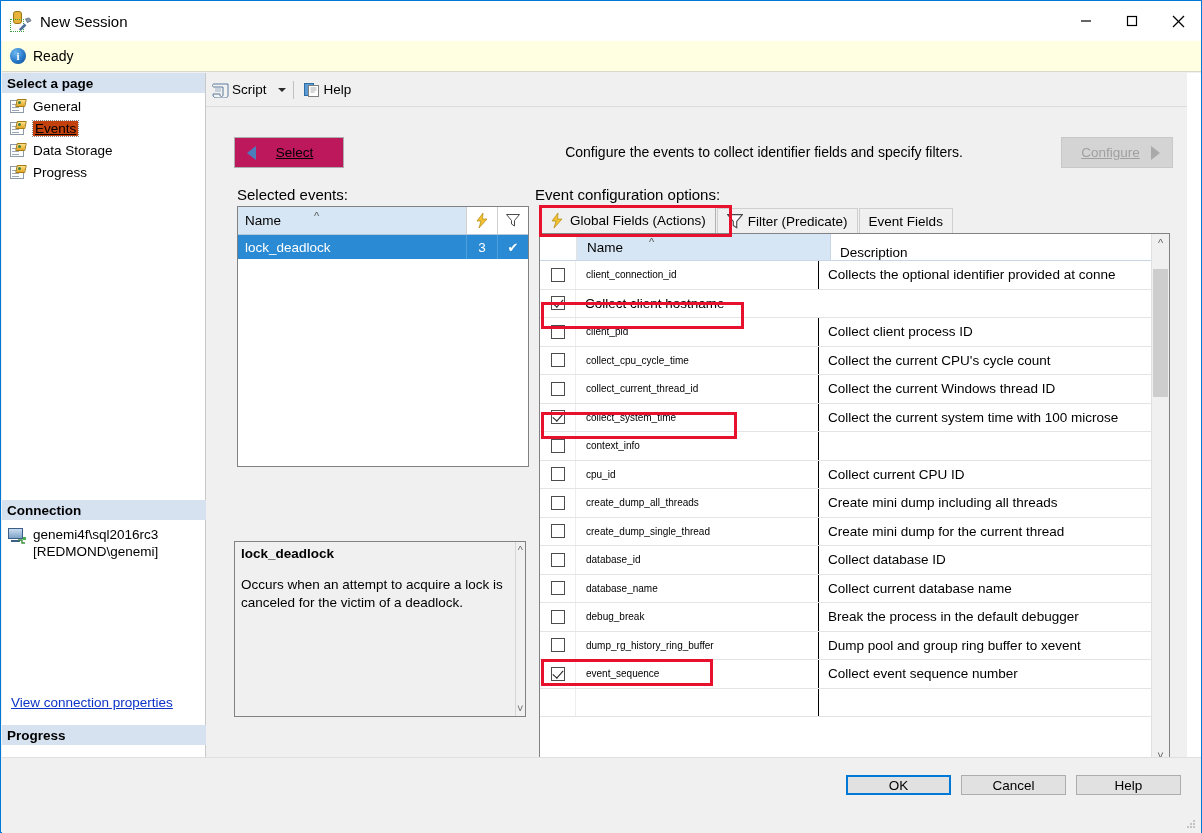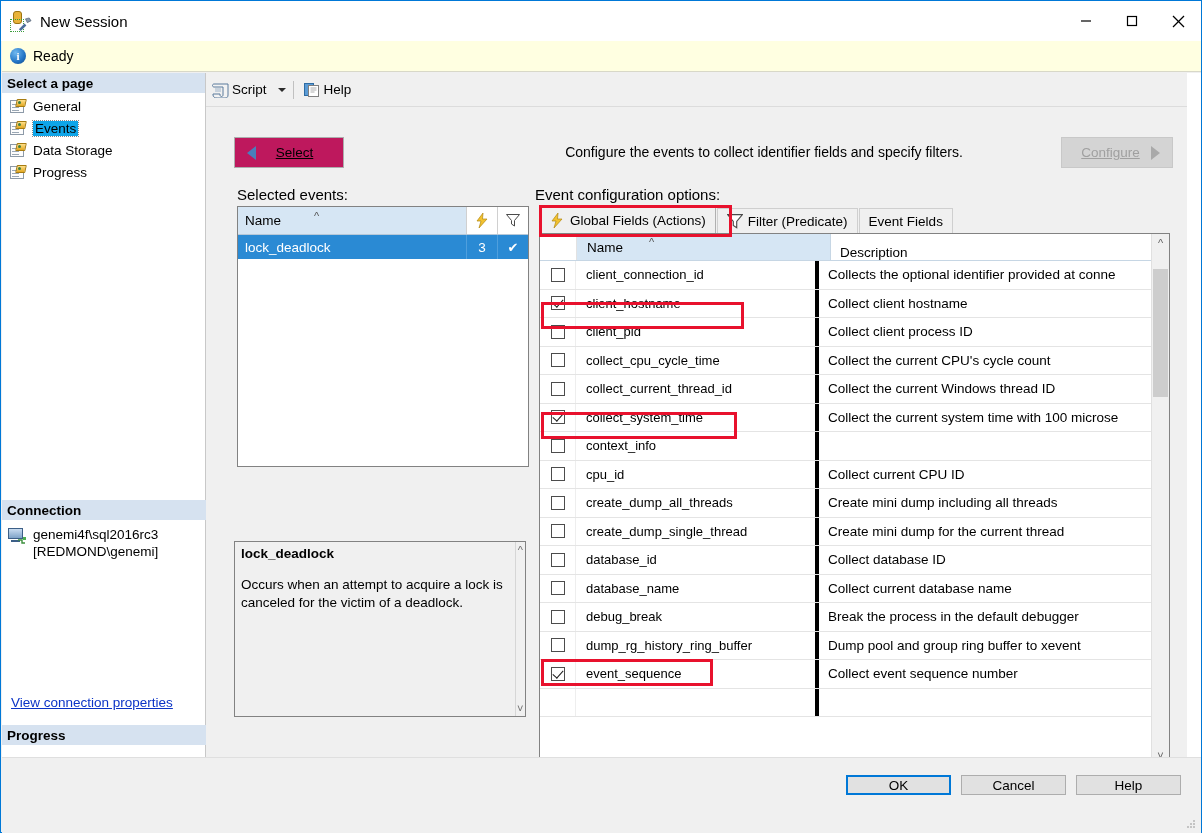--- a/index.html
+++ b/index.html
@@ -116,23 +116,24 @@
     color: #000;
   }
   #page-list { padding-top: 2px; }
   .page-item {
     height: 22px;
     display: flex; align-items: center;
     padding-left: 8px;
     font-size: 13.5px;
   }
   .page-item.selected .page-label {
-    background: #0ea5e9;
+    background: #c2410c;
     outline: 1px dotted #888;
     padding: 0 2px;
+    text-decoration: underline;
   }
   .pg-icon {
     width: 17px; height: 15px;
     margin-right: 6px;
     position: relative;
     flex: 0 0 auto;
   }
   .pg-icon .sheet {
     position: absolute; left: 0; top: 1px;
     width: 14px; height: 13px;
@@ -480,22 +481,22 @@
     position: absolute;
     left: 3px; top: 0px;
     width: 5px; height: 9px;
     border: solid #1b1b1b;
     border-width: 0 1.6px 1.6px 0;
     transform: rotate(42deg);
   }
   .gc-name {
     width: 243px; height: 100%;
     display: flex; align-items: center; padding-left: 10px;
-    font-size: 13px;
-    border-right: 4px solid #000000;
+    font-size: 10px;
+    border-right: 1px solid #000000;
     box-sizing: border-box;
   }
   .gc-desc {
     flex: 1 1 auto; height: 100%;
     display: flex; align-items: center; padding-left: 9px;
     font-size: 13.5px;
     white-space: nowrap; overflow: hidden;
     box-sizing: border-box;
   }
 
@@ -796,21 +797,20 @@
             <div class="gc-chk">
                 <span class="cbox"></span>
               </div>
             <div class="gc-name">client_connection_id</div>
             <div class="gc-desc">Collects the optional identifier provided at conne</div>
           </div>
           <div class="grow">
             <div class="gc-chk">
                 <span class="cbox checked"></span>
               </div>
-            <div class="gc-name">client_hostname</div>
             <div class="gc-desc">Collect client hostname</div>
           </div>
           <div class="grow">
             <div class="gc-chk">
                 <span class="cbox"></span>
               </div>
             <div class="gc-name">client_pid</div>
             <div class="gc-desc">Collect client process ID</div>
           </div>
           <div class="grow">

